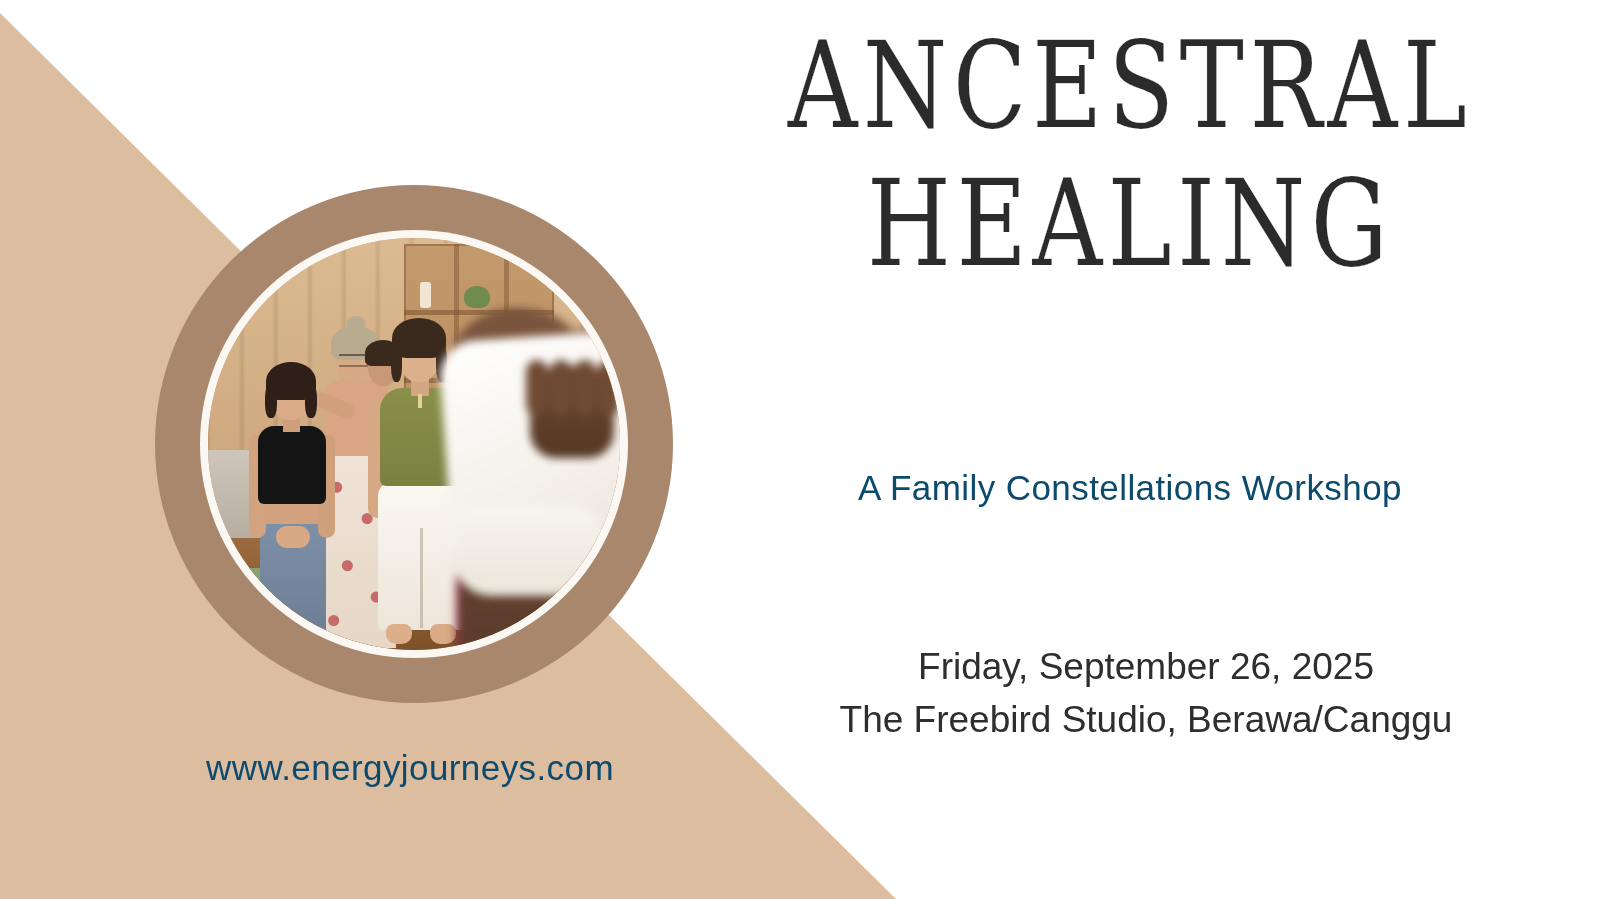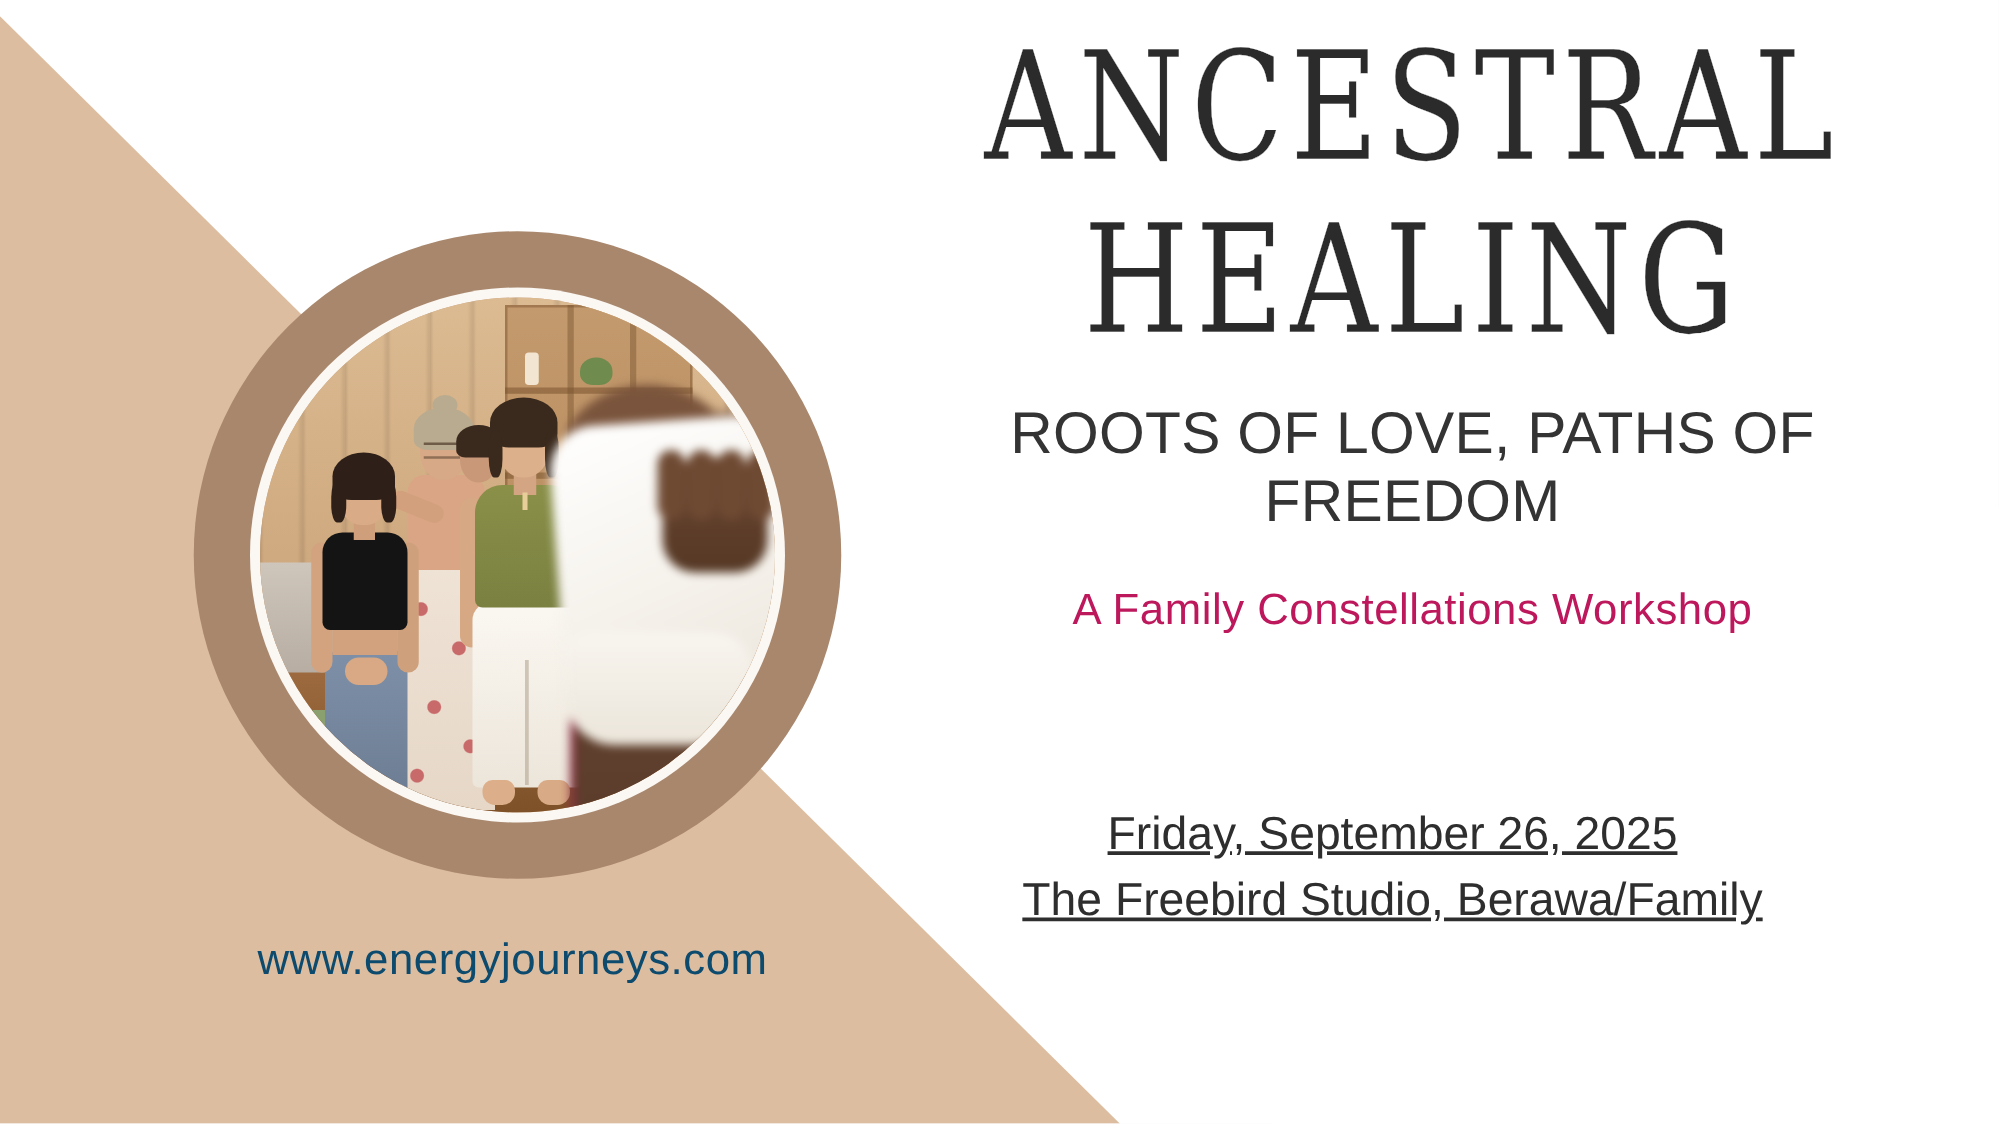--- a/index.html
+++ b/index.html
@@ -242,33 +242,32 @@
   }
 
   .tagline {
     position: absolute;
     left: 20px; top: 468px;
     width: 820px;
     font-family: "Liberation Sans", sans-serif;
     font-weight: 400;
     font-size: 35px;
     letter-spacing: 0.012em;
-    color: #be185d;
+    color: #0c4a6e;
   }
 
   .details {
     position: absolute;
-    left: 4px; top: 640px;
+    left: 36px; top: 640px;
     width: 820px;
     font-family: "Liberation Sans", sans-serif;
     font-weight: 400;
     font-size: 37px;
     line-height: 1.44;
     color: #2e2e2e;
-    text-decoration: underline;
   }
   .details .d-line { display: block; }
 
   
   .website {
     position: absolute;
     left: 95px;
     top: 748px;
     width: 630px;
     text-align: center;
@@ -361,24 +360,23 @@
   </div>
 
   <div class="website">www.energyjourneys.com</div>
 
   <div class="text-col">
 
     <div class="title-line title-1">ANCESTRAL</div>
 
     <div class="title-line title-2">HEALING</div>
 
-    <div class="subtitle">ROOTS OF LOVE, PATHS OF FREEDOM</div>
 
     <div class="tagline">A Family Constellations Workshop</div>
 
     <div class="details">
       <span class="d-line">Friday, September 26, 2025</span>
-      <span class="d-line">The Freebird Studio, Berawa/Family</span>
+      <span class="d-line">The Freebird Studio, Berawa/Canggu</span>
     </div>
 
   </div>
 
 </div>
 
 </body></html>

